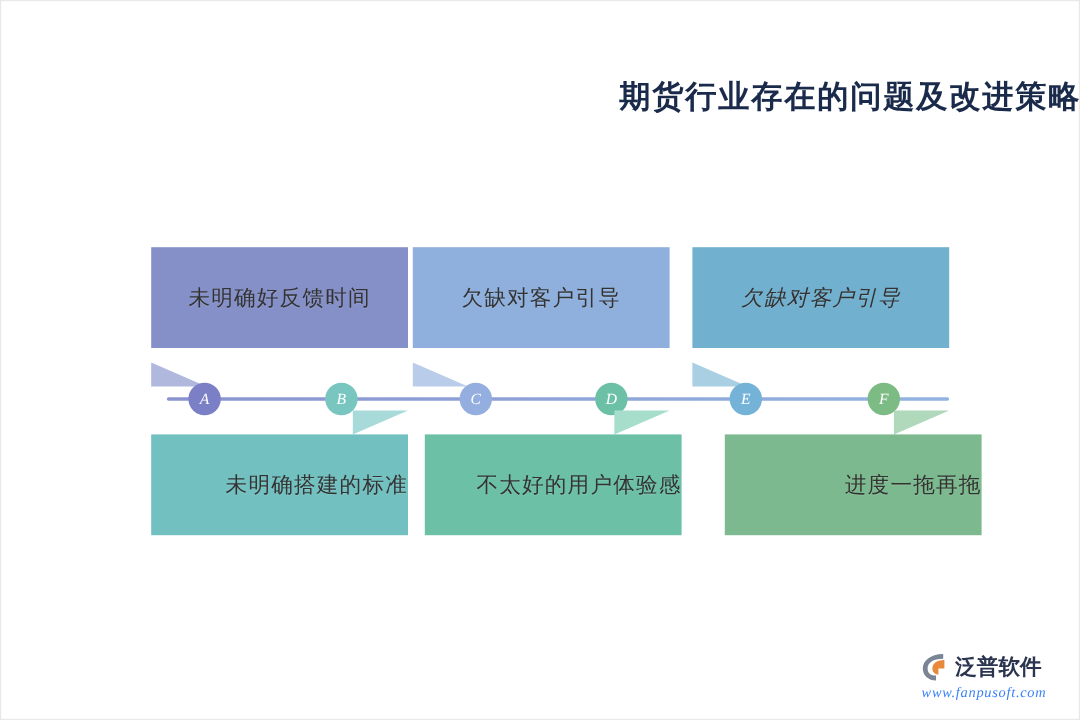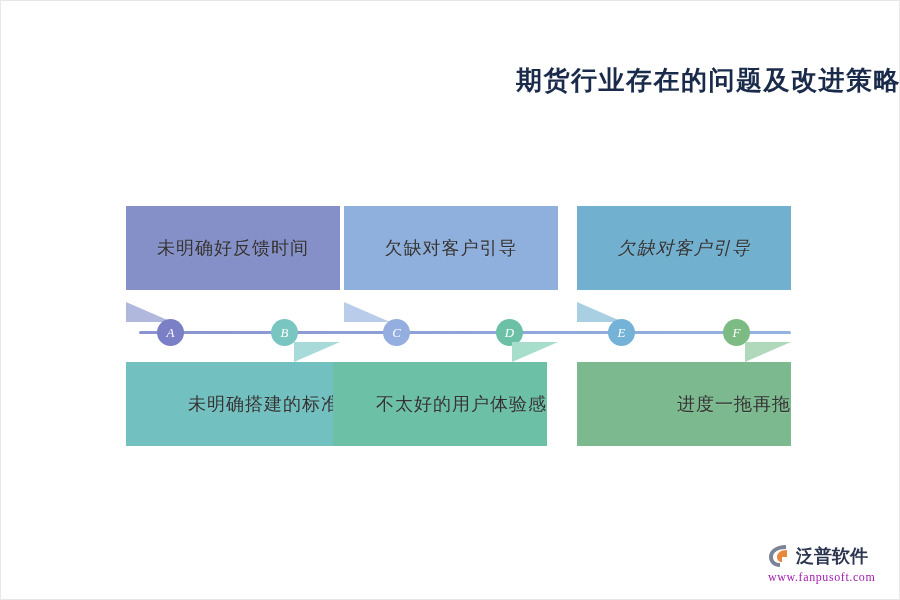--- a/index.html
+++ b/index.html
@@ -69,21 +69,21 @@
 
   
   .box.top { top: 205px; }
   .box.top.c0 { left: 125px; }
   .box.top.c1 { left: 343px; }
   .box.top.c2 { left: 576px; }
 
   
   .box.bottom { top: 361px; justify-content: flex-end; }
   .box.bottom.c0 { left: 125px; }
-  .box.bottom.c1 { left: 332px; }
+  .box.bottom.c1 { left: 353px; }
   .box.bottom.c2 { left: 576px; }
 
   
   
   .tail-top {
     position: absolute;
     width: 0;
     height: 0;
     border-style: solid;
     border-width: 20px 0 0 46px;
@@ -215,32 +215,32 @@
     <div class="box bottom c0" style="background: rgb(114, 192, 192);">
       <span class="box-label" style="color: rgb(51, 51, 51);">未明确搭建的标准</span>
     </div>
 
     <div class="tail-bottom" style="left: 511px; top: 341px; border-left-color: rgb(166, 221, 203);"></div>
     <div class="box bottom c1" style="background: rgb(108, 192, 166);">
       <span class="box-label" style="color: rgb(51, 51, 51);">不太好的用户体验感</span>
     </div>
 
     <div class="tail-bottom" style="left: 744px; top: 341px; border-left-color: rgb(176, 216, 186);"></div>
-    <div class="box bottom c2" style="background: rgb(124, 185, 142);">
+    <div class="box bottom c2" style="background: rgb(124, 185, 142); margin-left: 27px;">
       <span class="box-label" style="color: rgb(51, 51, 51);">进度一拖再拖</span>
     </div>
 
   </div>
 
   <div id="logo">
     <div id="logo-row">
       <div id="logo-mark">
         <svg width="26" height="26" viewBox="0 0 26 26" aria-hidden="true">
           <path d="M19 2 C8 2 2 8 2 14 C2 20 7 24 13 24 L13 20 C9 20 6 18 6 14 C6 9.5 10.5 6 19 6 Z" fill="#7a8496"></path>
           <path d="M20 7 C13 7 10 10.5 10 14 C10 17 12 19 15 19 L15 14 L20 14 Z" fill="#e8883a"></path>
         </svg>
       </div>
       <div id="logo-text" style="color: rgb(44, 53, 80);">泛普软件</div>
     </div>
-    <div id="logo-url" style="color: #a21caf;">www.fanpusoft.com</div>
+    <div id="logo-url" style="color: #3b82f6; font-style: italic;">www.fanpusoft.com</div>
   </div>
 
 </div>
 
 </body></html>

